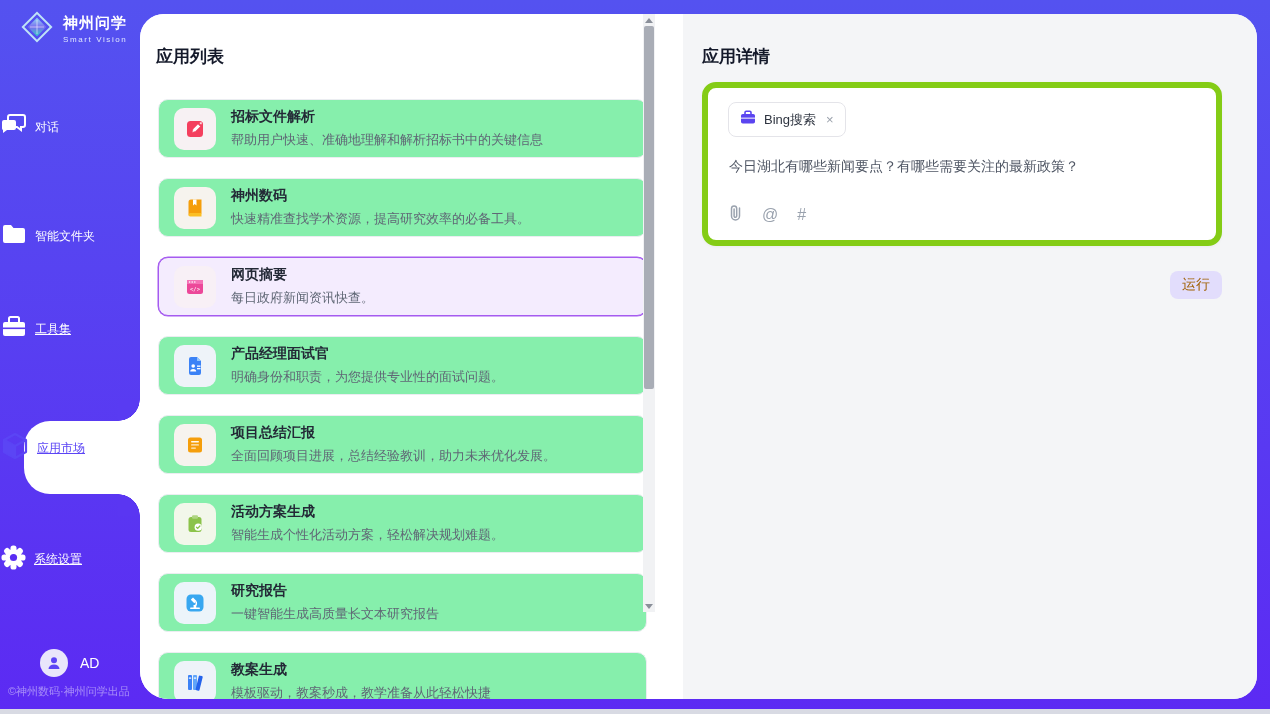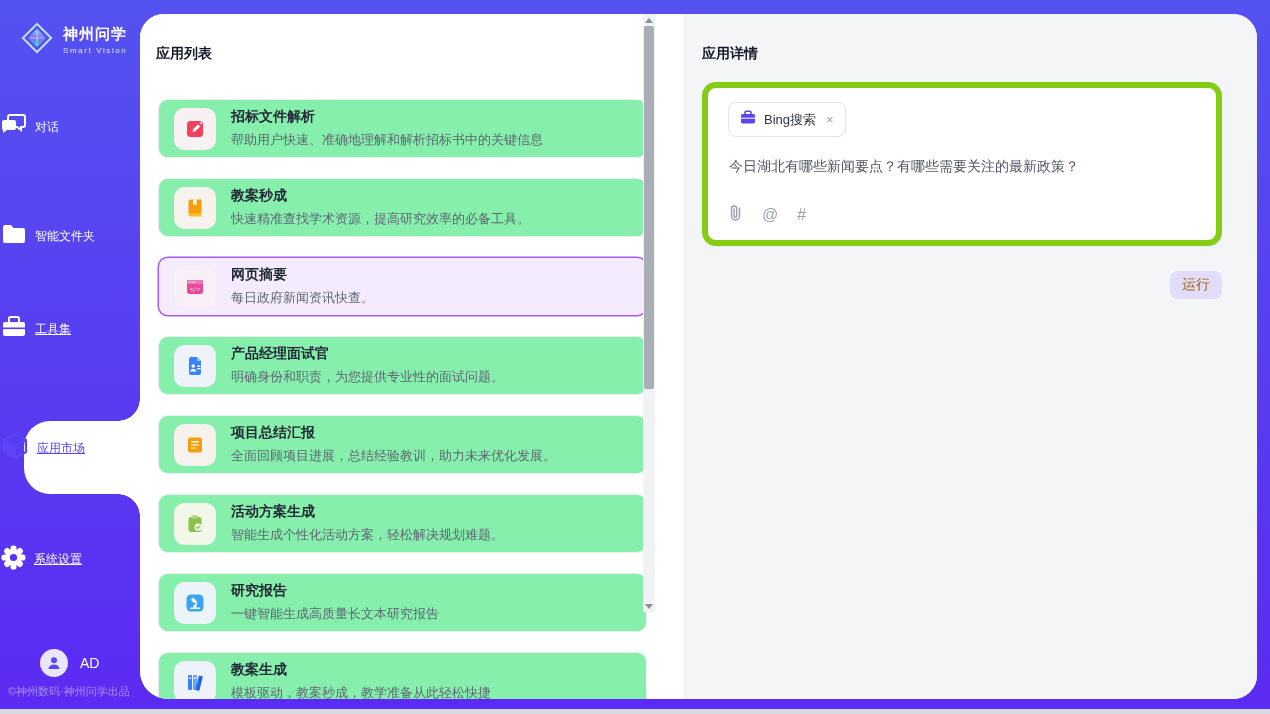--- a/index.html
+++ b/index.html
@@ -7,21 +7,21 @@
   body {
     font-family:"Liberation Sans","DejaVu Sans",sans-serif;
     background:linear-gradient(180deg,#5452f0 0%,#5c2af3 100%);
     position:relative;
   }
   
   .bottom-strip { position:absolute; left:0; bottom:0; width:100%; height:5px; background:#d8dae3; }
 
   
   .sidebar { position:absolute; left:0; top:0; width:140px; height:709px; }
-  .logo { position:absolute; left:18px; top:19px; display:flex; align-items:center; gap:7px;justify-content:center; }
+  .logo { position:absolute; left:18px; top:8px; display:flex; align-items:center; gap:7px;justify-content:center; }
   .logo-text .t1 { color:#fff; font-size:15px; font-weight:bold; letter-spacing:1px; }
   .logo-text .t2 { color:#dfe6ff; font-size:8px; letter-spacing:1.6px; margin-top:2px; }
   .nav-item { position:absolute; left:0; width:140px; display:flex; align-items:center; gap:7px; cursor:pointer; }
   .nav-item .lbl { color:#fff; font-size:12px; }
   .nav-item .lbl.u { text-decoration:underline; }
   .nav-chat { top:112px; } .nav-folder { top:222px; } .nav-tools { top:314px; }
   .nav-settings { top:544px; }
   
   .active-bubble { position:absolute; left:24px; right:0; top:421px; height:73px; background:#fff; border-radius:26px 0 0 26px; }
   .notch { position:absolute; right:0; width:22px; height:22px; }
@@ -32,21 +32,21 @@
   .user-row { position:absolute; left:40px; top:649px; display:flex; align-items:center; gap:12px; }
   .avatar { width:28px; height:28px; border-radius:50%; background:#e9e6fb; display:flex; align-items:center; justify-content:center; }
   .user-name { color:#fff; font-size:14px; }
   .side-footer { position:absolute; left:8px; top:684px; color:rgba(255,255,255,.45); font-size:11px; white-space:nowrap; }
 
   
   .shell { position:absolute; left:140px; top:14px; width:1117px; height:685px; border-radius:24px 24px 24px 28px; overflow:hidden; display:flex; background:#fff; }
 
   
   .list-panel { width:543px; background:#fff; position:relative; flex:none; }
-  .panel-title { font-size:14px; font-weight:bold; color:#14192a; }
+  .panel-title { font-size:17px; font-weight:bold; color:#14192a; }
   .list-panel .panel-title { position:absolute; left:16px; top:31px; }
   .items { position:absolute; left:0; top:82px; bottom:0; width:543px; overflow:hidden; }
   .app-item { margin:0 0 20px 18px; width:489px; height:59px; border:1px solid #ebedf1; border-radius:10px; background:#86efac; display:flex; align-items:center; padding-left:15px; gap:15px; cursor:pointer; }
   .app-item.first { margin-top:3px; }
   .app-item.selected { background:#f4ecfe; border-color:#a55bf0; box-shadow:0 0 0 .5px #a55bf0; }
   .tile { width:42px; height:42px; border-radius:10px; background:#f2f3f5; display:flex; align-items:center; justify-content:center; flex:none; }
   .tile.pink { background:#f7f1f3; } .tile.orange { background:#f6f3ee; } .tile.rose { background:#f8f0f6; }
   .tile.blue { background:#eef3f9; } .tile.green { background:#f2f7ea; } .tile.sky { background:#ecf4fa; }
   .app-name { font-size:14px; font-weight:bold; color:#232936; margin-bottom:5px; }
   .app-desc { font-size:13px; color:#5f6775; }
@@ -192,21 +192,21 @@
 
       <div class="app-item">
         <div class="tile orange">
           <svg width="22" height="22" viewBox="0 0 22 22">
             <path d="M4.5 5 a2.5 2.5 0 0 1 2.5-2.5 h10.5 v14 H7 a2.5 2.5 0 0 0 -2.5 2.5 Z" fill="#f59e0b"></path>
             <path d="M4.5 18.5 a2.5 2.5 0 0 1 2.5-2.5 h10.5 v3.5 H7 a2.5 2.5 0 0 1 -2.5-1 Z" fill="#fbbf24"></path>
             <path d="M12.5 2.5 v6 l-1.8-1.4 -1.7 1.4 v-6 Z" fill="#fff"></path>
           </svg>
         </div>
         <div class="txt">
-          <div class="app-name">教案秒成</div>
+          <div class="app-name">神州数码</div>
           <div class="app-desc">快速精准查找学术资源，提高研究效率的必备工具。</div>
         </div>
       </div>
 
       <div class="app-item selected">
         <div class="tile rose">
           <svg width="22" height="22" viewBox="0 0 22 22">
             <rect x="3" y="4" width="16" height="14" rx="2.5" fill="#ec4899"></rect>
             <rect x="3" y="4" width="16" height="4" fill="#f472b6"></rect>
             <circle cx="5.6" cy="6" r=".8" fill="#fff"></circle>

